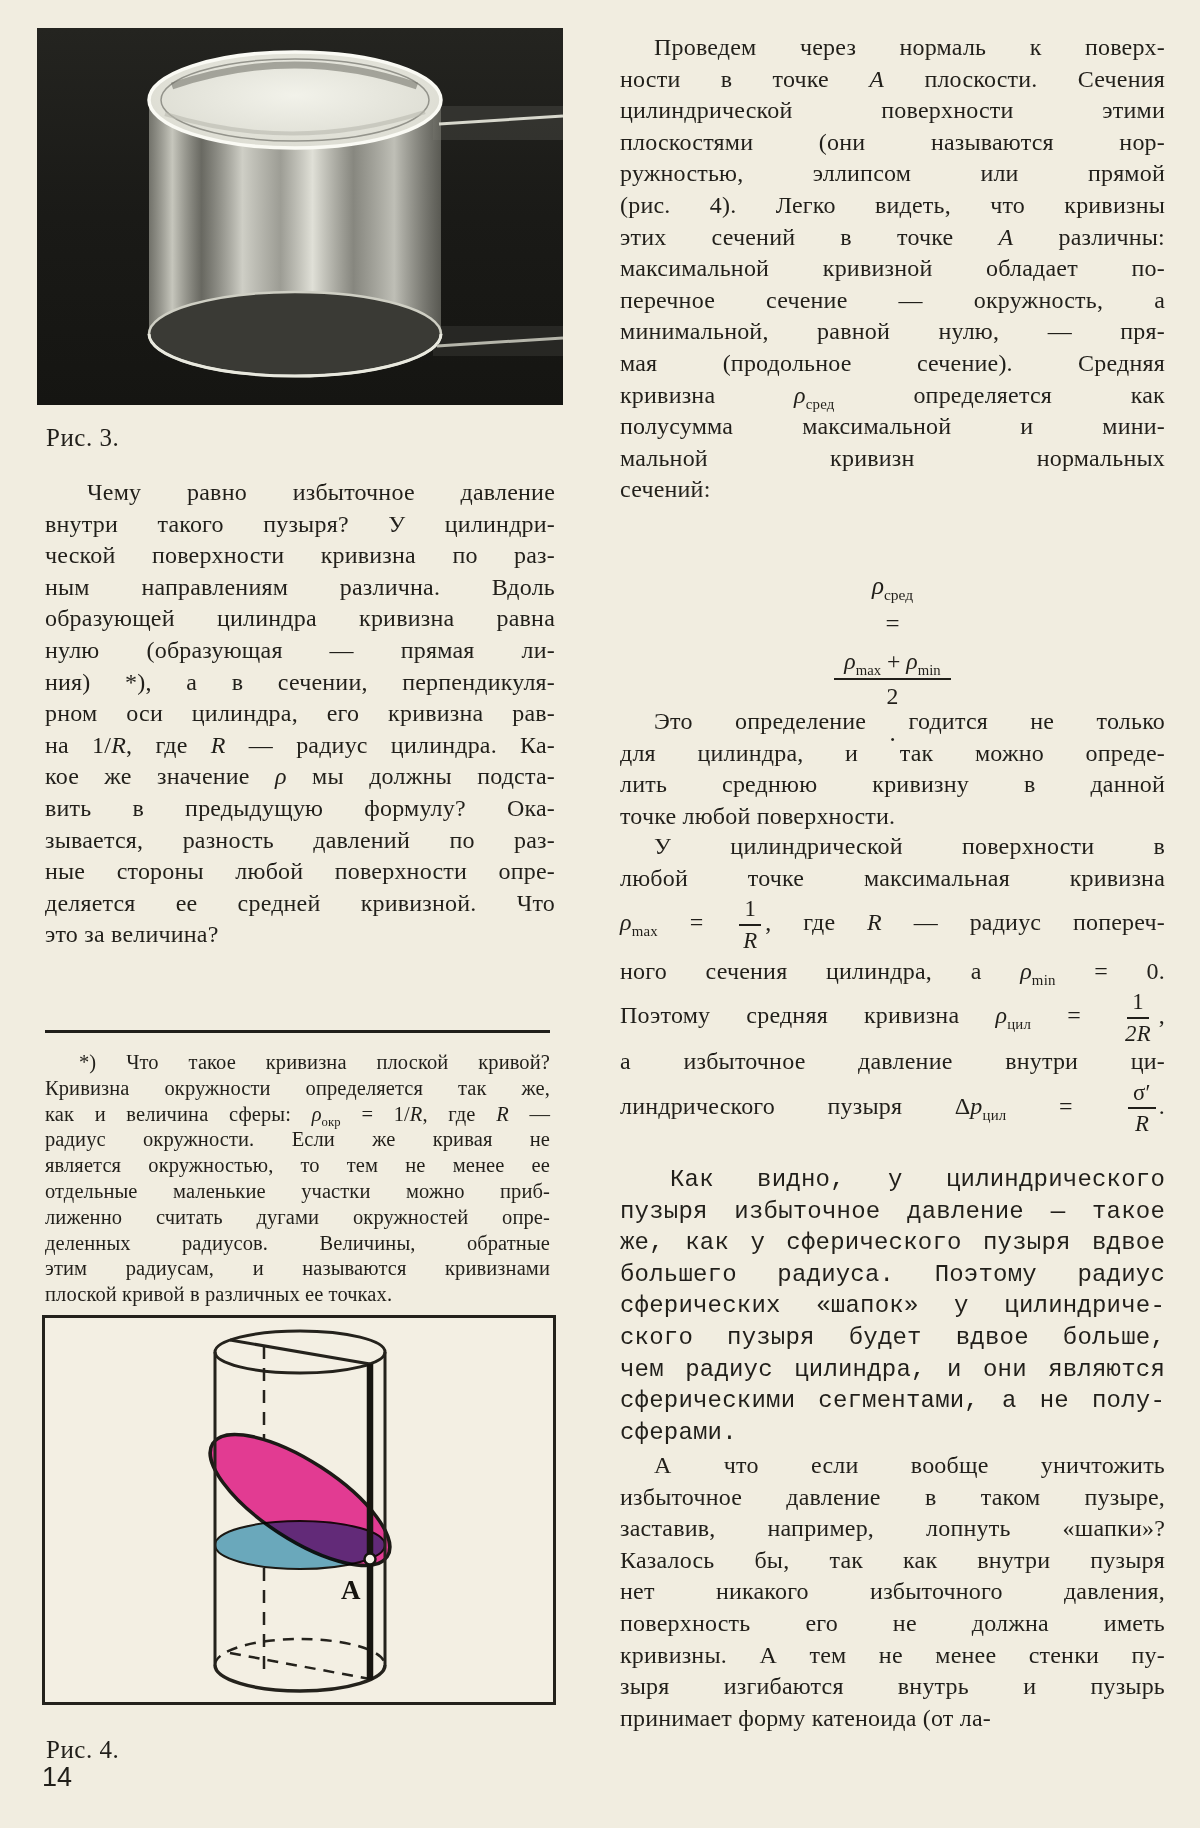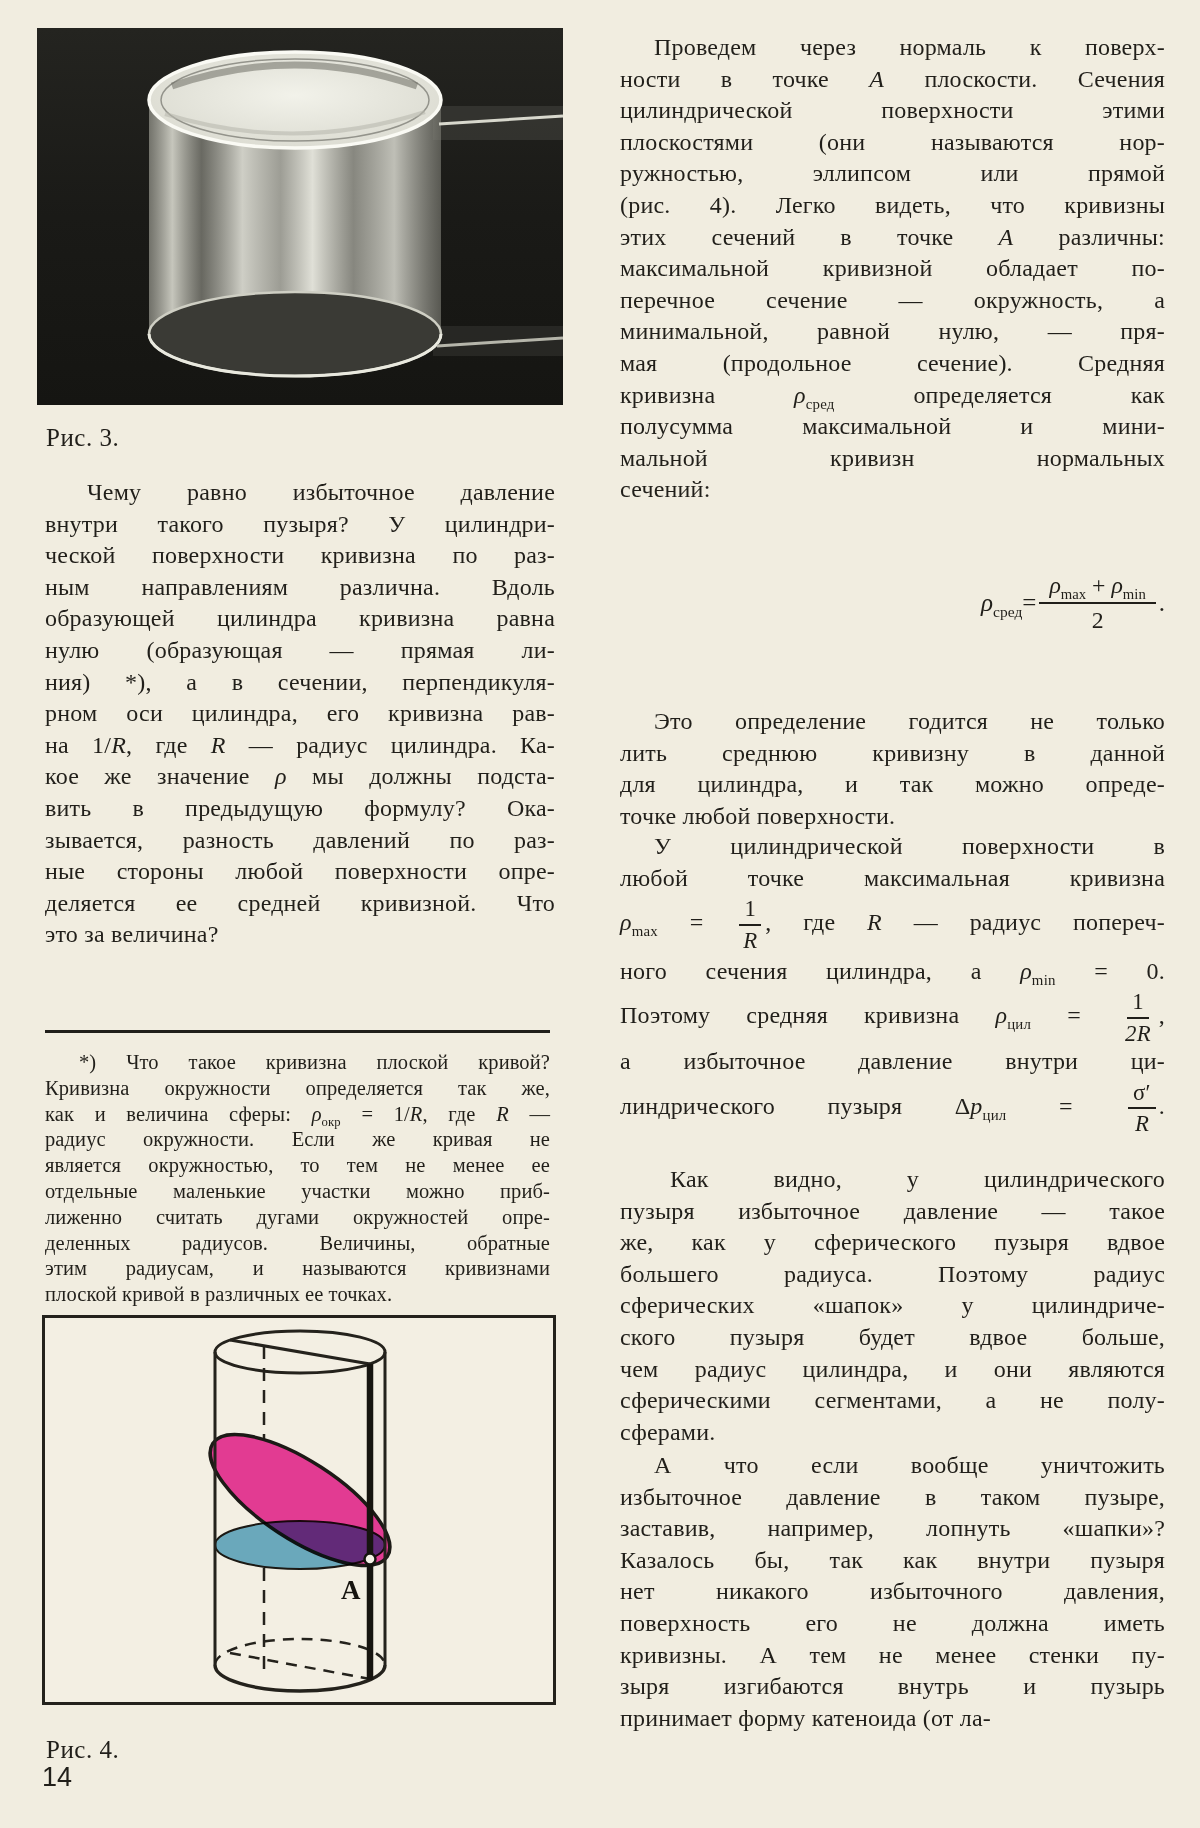--- a/index.html
+++ b/index.html
@@ -20,22 +20,22 @@
   sub{font-size:.62em;line-height:0;}
   
   .fr{display:inline-flex;flex-direction:column;align-items:center;
       vertical-align:middle;line-height:1.12;font-size:.95em;text-align:center;margin:0 3px;}
   .fr .nu{border-bottom:2px solid currentColor;padding:0 5px 2px;}
   .fr .de{padding:2px 5px 0;}
   .deI,.nuI{font-style:italic;}
   .tall{line-height:56px;}
   .tall2{line-height:52px;}
   
-  .formula-row{display:flex;align-items:center;justify-content:flex-end;
-               font-size:25px;}
+  .formula-row{display:flex;align-items:center;justify-content:flex-start;gap:10px;
+               font-size:25px;flex-direction:column;}
   .f-big .nu{padding:0 10px 3px;}
   .f-big .de{padding:3px 10px 0;}
   .rule{background:#211f1a;height:3px;}
   .fig-frame{border:3px solid #24221c;box-sizing:border-box;background:#f3efe3;}
 </style>
 </head>
 <body>
 
 <div class="page">
 
@@ -173,22 +173,22 @@
     <span>=</span>
     <span class="fr f-big">
       <span class="nu"><i>ρ</i><sub>max</sub> <span>+</span> <i>ρ</i><sub>min</sub></span>
       <span class="de">2</span>
     </span>
     <span>.</span>
   </div>
 
   <div class="abs body-txt" style="left:620px;top:706px;width:545px;">
     <div class="ln ind2">Это определение годится не только</div>
+    <div class="ln">для цилиндра, и так можно опреде-</div>
     <div class="ln">лить среднюю кривизну в данной</div>
-    <div class="ln">для цилиндра, и так можно опреде-</div>
     <div class="ln last">точке любой поверхности.</div>
   </div>
 
   <div class="abs body-txt" style="left:620px;top:831px;width:545px;">
     <div class="ln ind2">У цилиндрической поверхности в</div>
     <div class="ln">любой точке максимальная кривизна</div>
     <div class="ln tall"><i>ρ</i><sub>max</sub><span> = </span><span class="fr">
           <span class="nu">1</span>
           <span class="de deI">R</span>
         </span><span>,  где </span><i>R</i><span> — радиус попереч-</span></div>
@@ -197,21 +197,21 @@
           <span class="nu">1</span>
           <span class="de deI">2R</span>
         </span><span>,</span></div>
     <div class="ln">а избыточное давление внутри ци-</div>
     <div class="ln tall"><span>линдрического пузыря </span><span>Δ</span><i>p</i><sub>цил</sub><span> = </span><span class="fr">
           <span class="nu">σ′</span>
           <span class="de deI">R</span>
         </span><span>.</span></div>
   </div>
 
-  <div class="abs body-txt" style="left:620px;top:1164px;width:545px;">
+  <div class="abs body-txt" style="left:620px;top:1164px;width:545px;font-family:Liberation Mono, monospace;">
     <div class="ln ind3">Как видно, у цилиндрического</div>
     <div class="ln">пузыря избыточное давление — такое</div>
     <div class="ln">же, как у сферического пузыря вдвое</div>
     <div class="ln">большего радиуса. Поэтому радиус</div>
     <div class="ln">сферических «шапок» у цилиндриче-</div>
     <div class="ln">ского пузыря будет вдвое больше,</div>
     <div class="ln">чем радиус цилиндра, и они являются</div>
     <div class="ln">сферическими сегментами, а не полу-</div>
     <div class="ln last">сферами.</div>
   </div>

